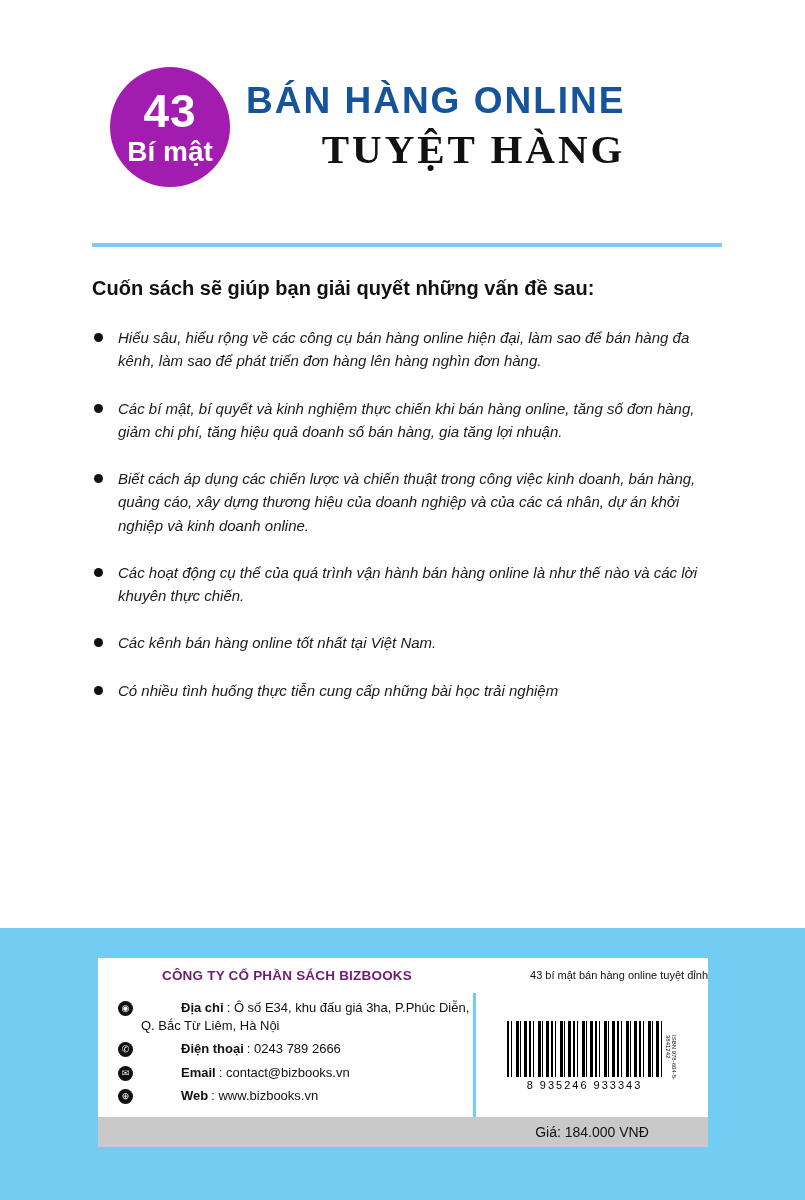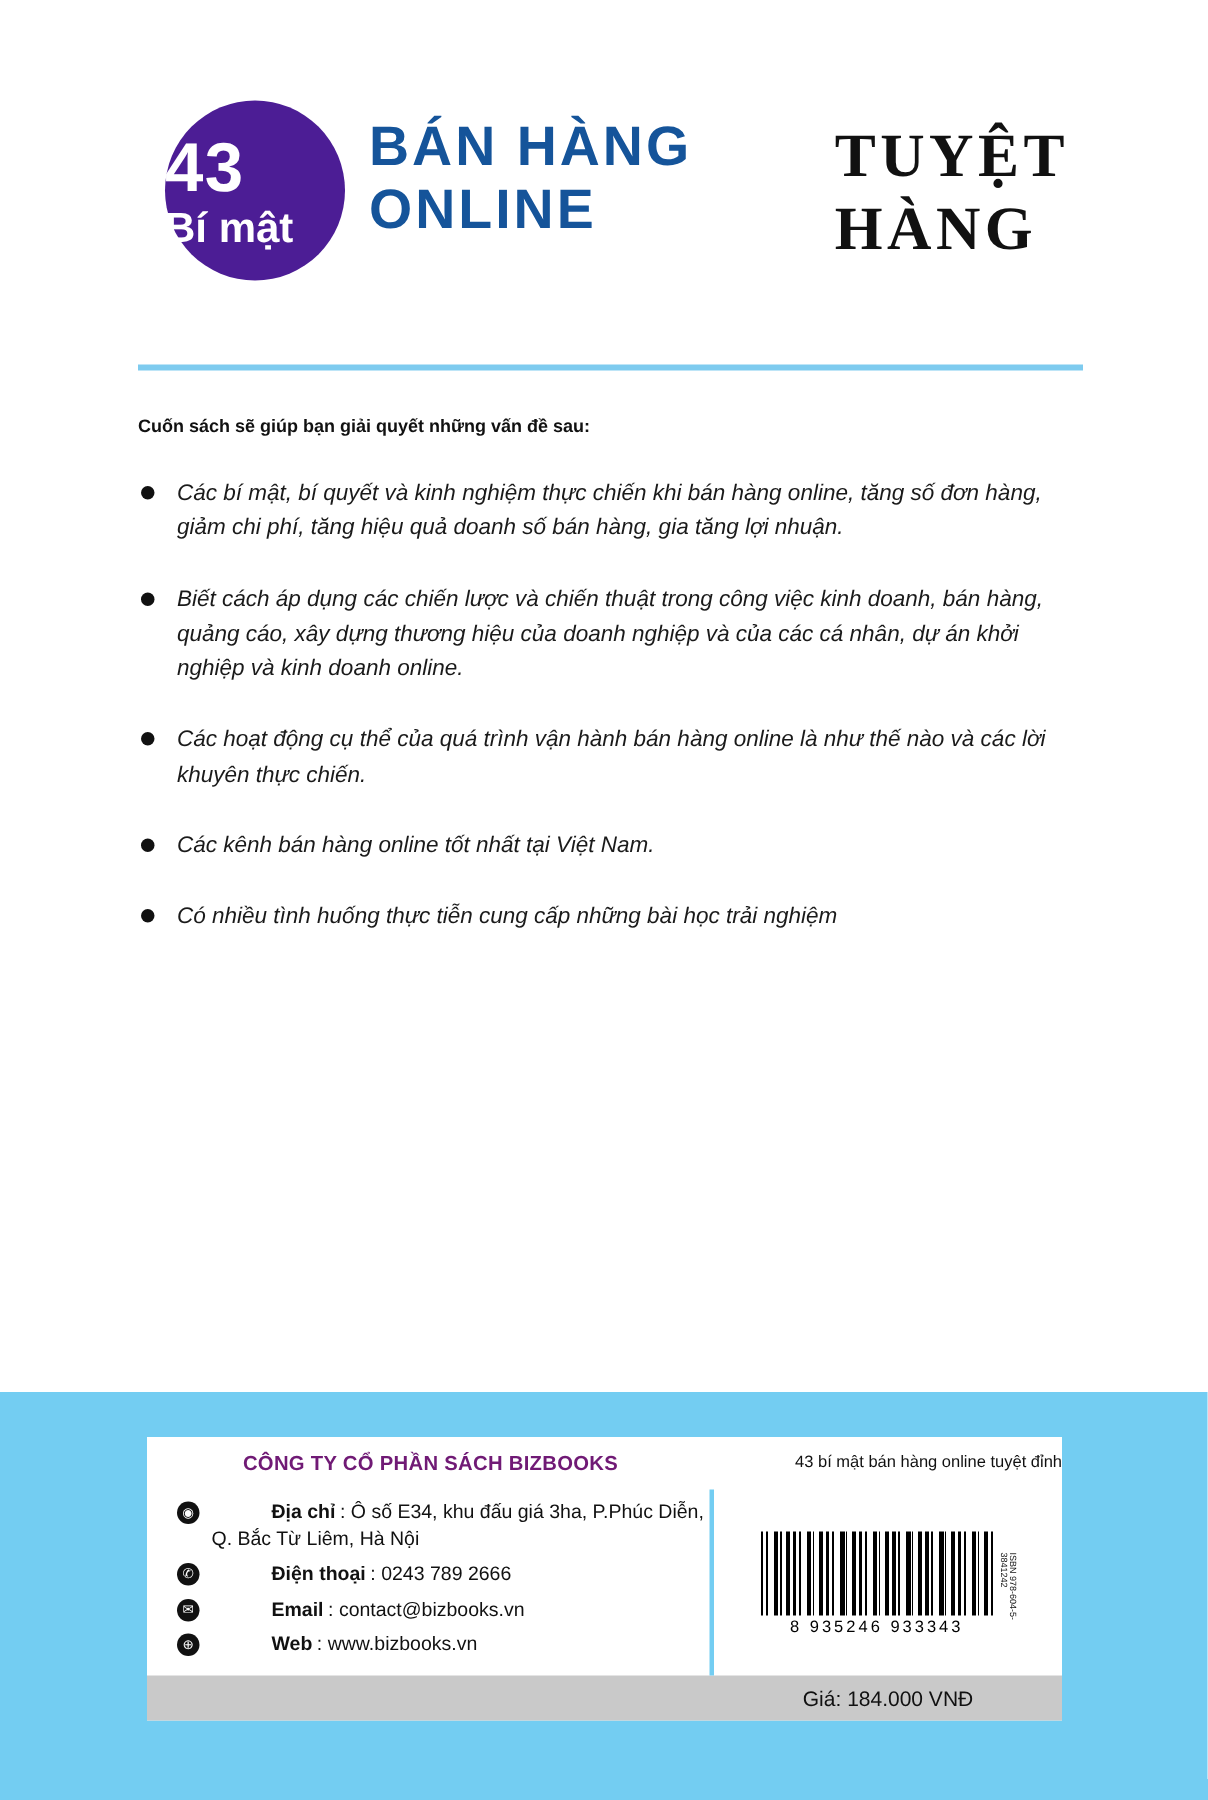--- a/index.html
+++ b/index.html
@@ -31,44 +31,46 @@
     display: flex;
     align-items: center;
     justify-content: flex-start;
     padding-left: 110px;
   }
 
   .badge {
     width: 120px;
     height: 120px;
     border-radius: 50%;
-    background: #4c1d95;
+    background: #a21caf;
     color: #ffffff;
     display: flex;
     flex-direction: column;
+    align-items: center;
     justify-content: center;
     flex: none;
     line-height: 1;
   }
   .badge-number {
     font-size: 46px;
     font-weight: bold;
     letter-spacing: 1px;
   }
   .badge-text {
     font-size: 28px;
     margin-top: 4px;
     font-weight: bold;
   }
 
   .title-block {
     margin-left: 16px;
     display: flex;
-    flex-direction: row;
+    flex-direction: column;
     justify-content: center;
+    align-items: flex-end;
   }
   .title-line1 {
     color: #15549a;
     font-size: 37px;
     font-weight: bold;
     letter-spacing: 2px;
     line-height: 1.15;
   }
   .title-line2 {
     color: #111111;
@@ -91,21 +93,21 @@
   }
 
   
   .content {
     position: absolute;
     top: 277px;
     left: 92px;
     width: 632px;
   }
   .lead {
-    font-size: 12px;
+    font-size: 20px;
     font-weight: bold;
     color: #111111;
     margin-bottom: 26px;
   }
   .bullet-list { list-style: none; }
   .bullet-item {
     position: relative;
     padding-left: 26px;
     margin-bottom: 24px;
     font-size: 15px;
@@ -269,20 +271,24 @@
     </div>
   </div>
 
   <div class="divider"></div>
 
   <div class="content">
     <div class="lead">Cuốn sách sẽ giúp bạn giải quyết những vấn đề sau:</div>
     <ul class="bullet-list">
       <li class="bullet-item">
         <span class="dot"></span>
+        <span>Hiểu sâu, hiểu rộng về các công cụ bán hàng online hiện đại, làm sao để bán hàng đa kênh, làm sao để phát triển đơn hàng lên hàng nghìn đơn hàng.</span>
+      </li>
+      <li class="bullet-item">
+        <span class="dot"></span>
         <span>Các bí mật, bí quyết và kinh nghiệm thực chiến khi bán hàng online, tăng số đơn hàng, giảm chi phí, tăng hiệu quả doanh số bán hàng, gia tăng lợi nhuận.</span>
       </li>
       <li class="bullet-item">
         <span class="dot"></span>
         <span>Biết cách áp dụng các chiến lược và chiến thuật trong công việc kinh doanh, bán hàng, quảng cáo, xây dựng thương hiệu của doanh nghiệp và của các cá nhân, dự án khởi nghiệp và kinh doanh online.</span>
       </li>
       <li class="bullet-item">
         <span class="dot"></span>
         <span>Các hoạt động cụ thể của quá trình vận hành bán hàng online là như thế nào và các lời khuyên thực chiến.</span>
       </li>

